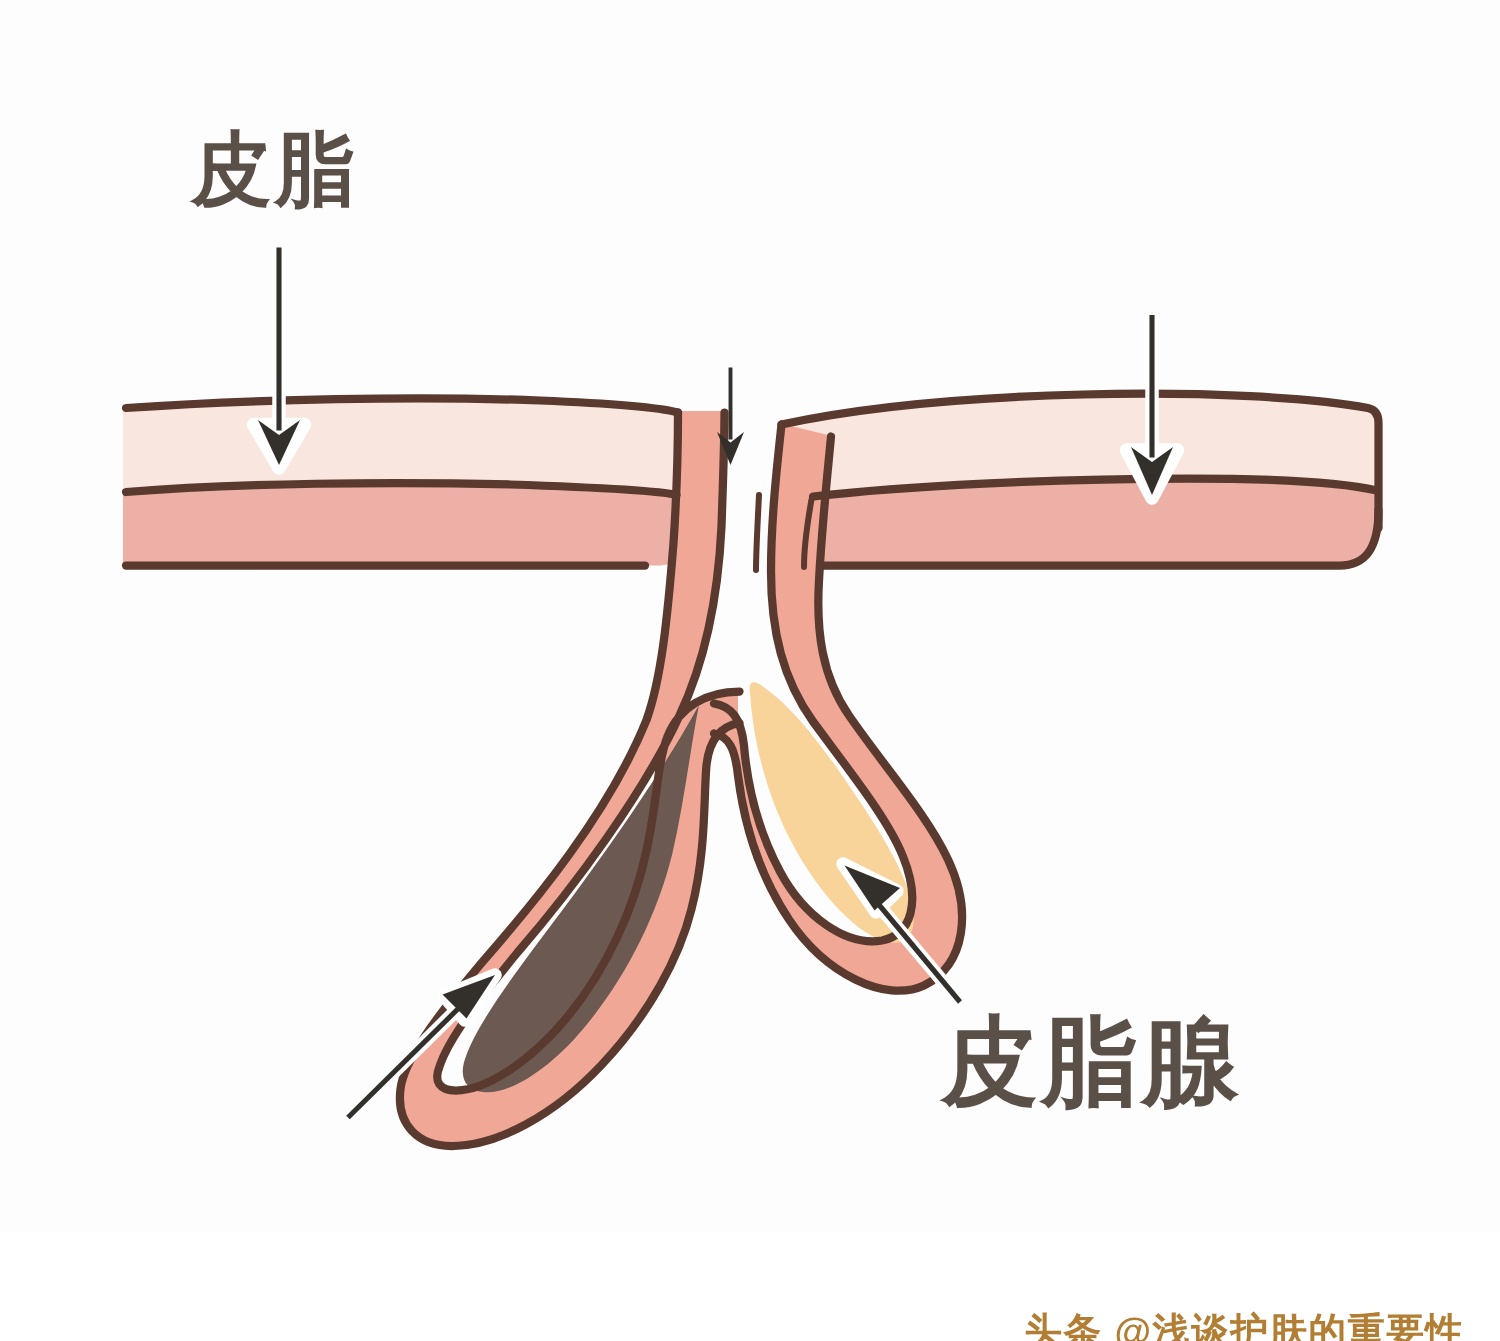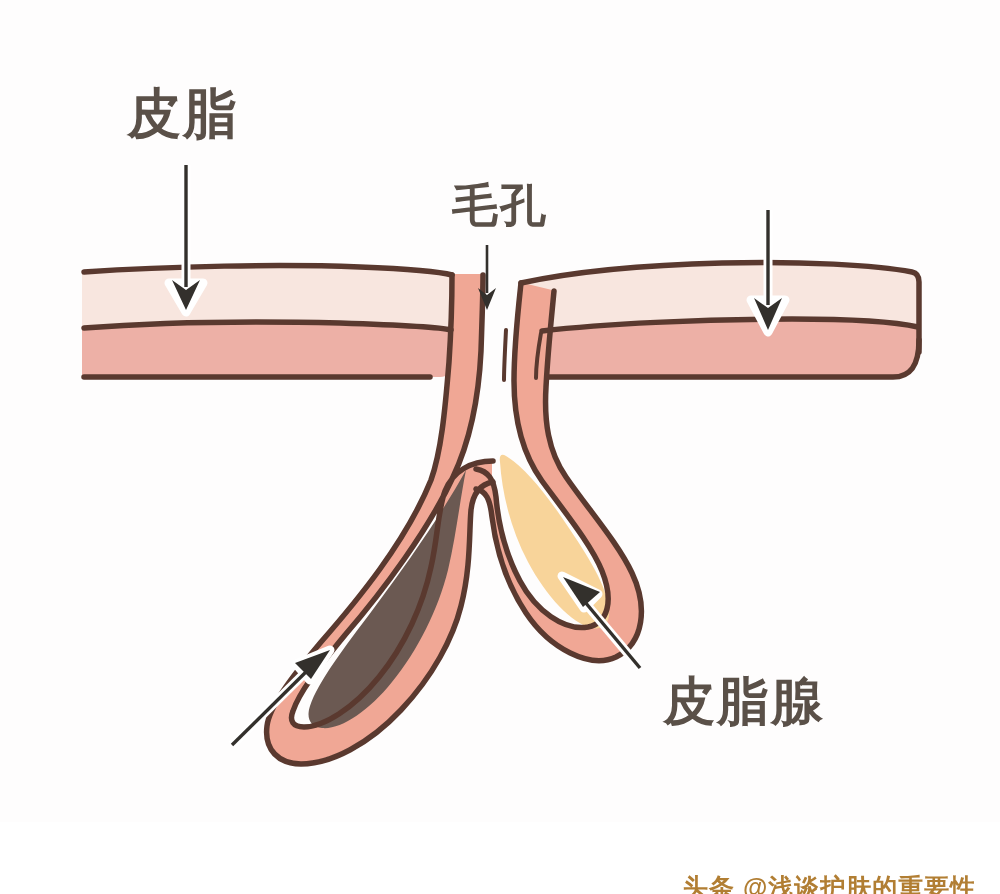--- a/index.html
+++ b/index.html
@@ -37,21 +37,21 @@
     font-weight: bold;
     letter-spacing: 2px;
     white-space: nowrap;
     font-family: "Liberation Sans", "DejaVu Sans", sans-serif;
     line-height: 1;
     user-select: none;
   }
   #label-sebum      { left: 127px; top: 86px;  font-size: 54px; }
   #label-pore       { left: 452px; top: 182px; font-size: 46px; }
   #label-stratum    { left: 700px; top: 136px; font-size: 54px; }
-  #label-gland      { left: 627px; top: 675px; font-size: 52px; margin-left: 36px; }
+  #label-gland      { left: 627px; top: 675px; font-size: 65px; }
   #label-follicle   { left: 110px; top: 752px; font-size: 52px; }
 
   #watermark {
     position: absolute;
     left: 683px;
     top: 871px;
     font-size: 25px;
     color: #a16207;
     font-weight: bold;
     letter-spacing: 1px;
@@ -288,21 +288,20 @@
     <g>
       <path class="arrow-halo" d="M 232 745 L 324 654"></path>
       <polygon class="arrow-halo" points="330,650 296,664 310,680" stroke-linejoin="round"></polygon>
       <path class="arrow-line" d="M 232 745 L 315 663"></path>
       <polygon class="arrow-head" points="330,650 295,663 311,679"></polygon>
     </g>
   </svg>
 
   <div class="label" id="label-sebum">皮脂</div>
 
-  <div class="label" id="label-pore">毛孔</div>
 
 
   <div class="label" id="label-gland">皮脂腺</div>
 
 
   <div id="watermark">头条 @浅谈护肤的重要性</div>
 
 </div>
 
 </body></html>

